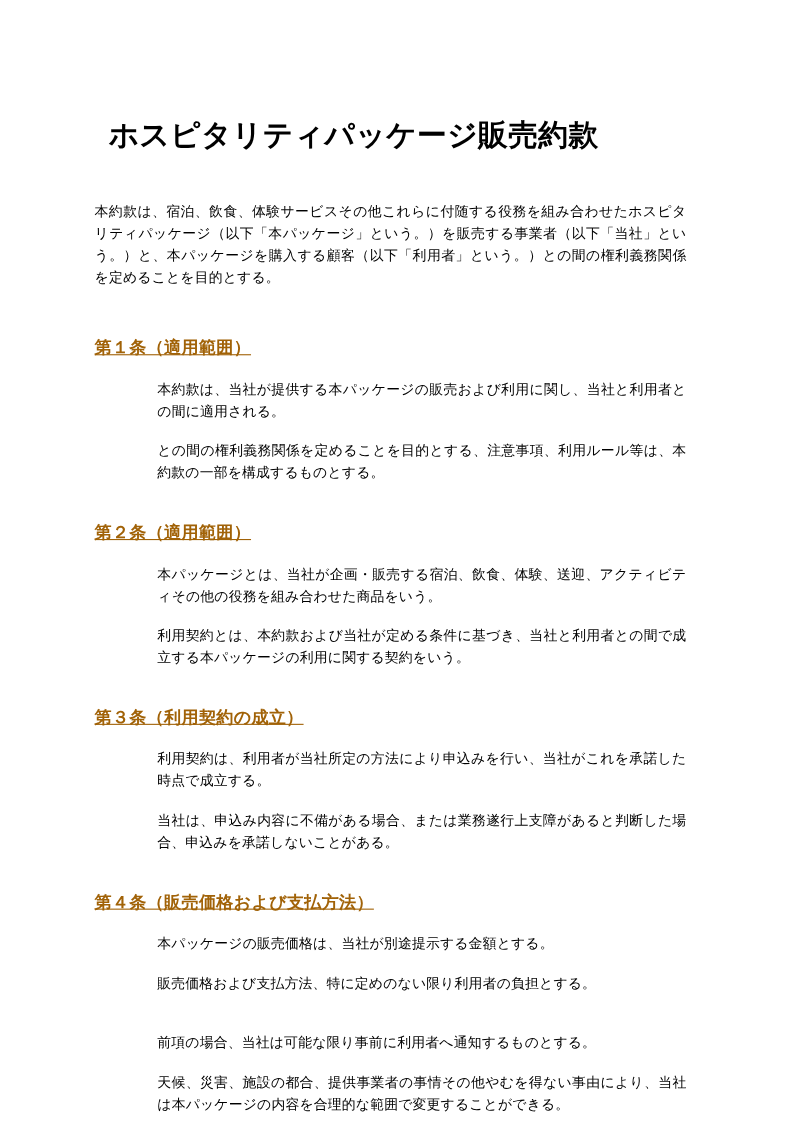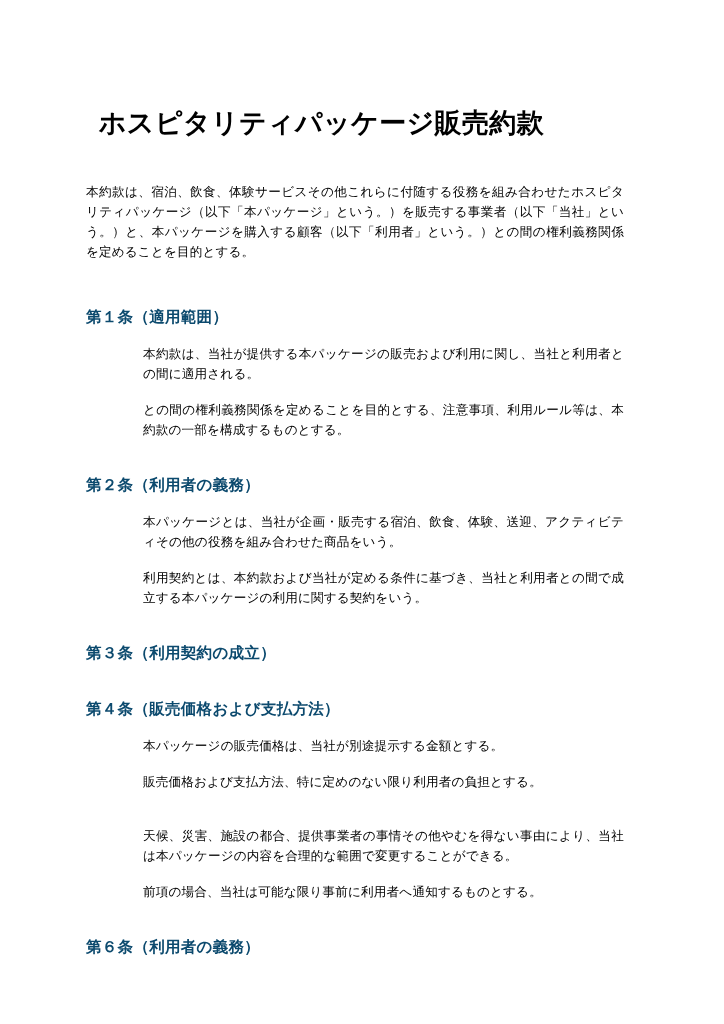--- a/index.html
+++ b/index.html
@@ -56,21 +56,22 @@
   }
   .article:last-child {
     margin-bottom: 0;
   }
   .article-heading {
     font-size: 15.5px;
     font-weight: bold;
     line-height: 22px;
     letter-spacing: 0.3px;
     margin: 0 0 14px 0;
-    color: #0c4a6e;
+    color: #a16207;
+    text-decoration: underline;
   }
   .article-body {
     margin: 0 0 0 41px;
     width: 513px;
   }
   .para {
     font-size: 12.6px;
     line-height: 20px;
     letter-spacing: 0.15px;
     margin: 16px;
@@ -92,43 +93,47 @@
 
     <section class="article">
       <h2 class="article-heading">第１条（適用範囲）</h2>
       <div class="article-body">
         <p class="para">本約款は、当社が提供する本パッケージの販売および利用に関し、当社と利用者との間に適用される。</p>
         <p class="para">との間の権利義務関係を定めることを目的とする、注意事項、利用ルール等は、本約款の一部を構成するものとする。</p>
       </div>
     </section>
 
     <section class="article">
-      <h2 class="article-heading">第２条（利用者の義務）</h2>
+      <h2 class="article-heading">第２条（適用範囲）</h2>
       <div class="article-body">
         <p class="para">本パッケージとは、当社が企画・販売する宿泊、飲食、体験、送迎、アクティビティその他の役務を組み合わせた商品をいう。</p>
         <p class="para">利用契約とは、本約款および当社が定める条件に基づき、当社と利用者との間で成立する本パッケージの利用に関する契約をいう。</p>
       </div>
     </section>
 
     <section class="article">
       <h2 class="article-heading">第３条（利用契約の成立）</h2>
+      <div class="article-body">
+        <p class="para">利用契約は、利用者が当社所定の方法により申込みを行い、当社がこれを承諾した時点で成立する。</p>
+        <p class="para">当社は、申込み内容に不備がある場合、または業務遂行上支障があると判断した場合、申込みを承諾しないことがある。</p>
+      </div>
     </section>
 
     <section class="article">
       <h2 class="article-heading">第４条（販売価格および支払方法）</h2>
       <div class="article-body">
         <p class="para">本パッケージの販売価格は、当社が別途提示する金額とする。</p>
         <p class="para">販売価格および支払方法、特に定めのない限り利用者の負担とする。</p>
       </div>
     </section>
 
     <section class="article">
       <div class="article-body">
+        <p class="para">前項の場合、当社は可能な限り事前に利用者へ通知するものとする。</p>
         <p class="para">天候、災害、施設の都合、提供事業者の事情その他やむを得ない事由により、当社は本パッケージの内容を合理的な範囲で変更することができる。</p>
-        <p class="para">前項の場合、当社は可能な限り事前に利用者へ通知するものとする。</p>
       </div>
     </section>
 
     <section class="article">
       <h2 class="article-heading">第６条（利用者の義務）</h2>
       <div class="article-body"></div>
     </section>
 
   </div>
 </div>

